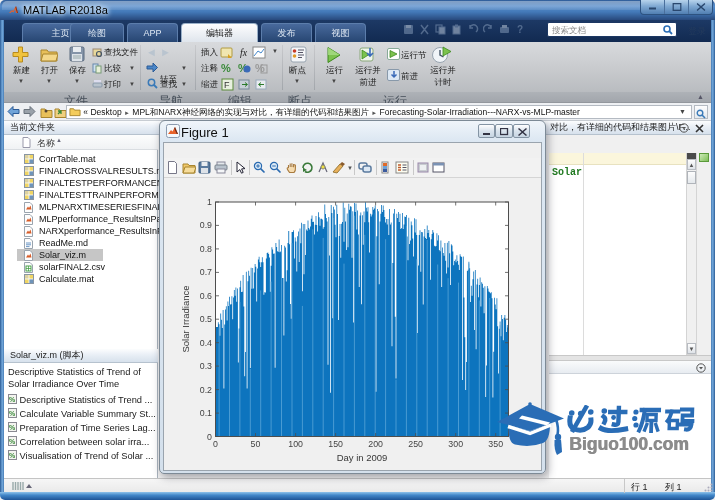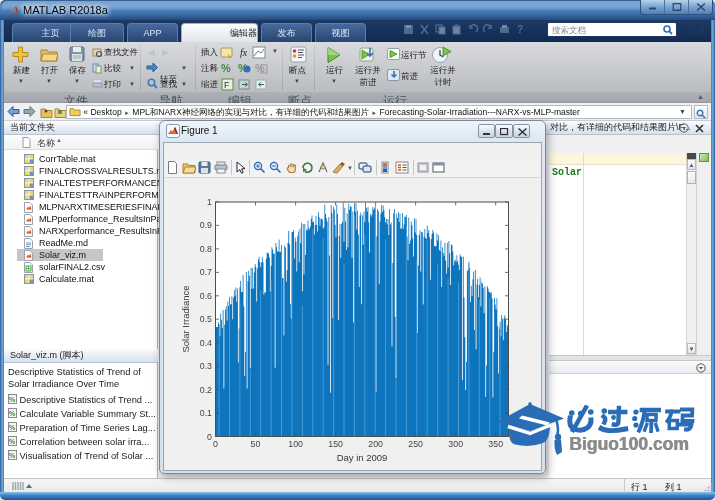--- a/index.html
+++ b/index.html
@@ -11,21 +11,21 @@
 #bborder{left:0;top:492px;width:715px;height:8px;background:linear-gradient(180deg,#8ec2ea 0%,#4186c8 40%,#1e5496 100%);border-radius:0 0 5px 5px;}
 #mlogo{left:8px;top:5px;}
 #wtitle{left:23px;top:4px;font-size:11px;color:#000;text-shadow:0 0 4px #dcecfa,0 0 5px #dcecfa,0 0 6px #cfe3f5;}
 #winbtns{left:640px;top:0px;width:73px;height:15px;background:linear-gradient(180deg,#b7d3ec,#7fa8d2 45%,#517fb2);border:1px solid #2d5280;border-top:none;border-radius:0 0 4px 4px;display:flex;}
 #winbtns div{flex:1;border-right:1px solid #4a6f9c;position:relative;}
 #winbtns div:last-child{border-right:none;}
 #winbtns svg{position:absolute;left:50%;top:50%;transform:translate(-50%,-50%);}
 
 #tabrow{left:4px;top:20px;width:707px;height:22px;background:linear-gradient(180deg,#1d3965,#122a51);}
 .tab{position:absolute;top:23px;height:19px;border-radius:4px 4px 0 0;font-size:9px;color:#dde7f2;text-align:center;line-height:19px;background:linear-gradient(180deg,#48699c,#274672);border:1px solid #5c7dab;border-bottom:none;}
-.tab.act{background:linear-gradient(180deg,#fdfdfe,#dfe5ec);color:#1a1a1a;border-color:#9ab0c8;text-align:right;}
+.tab.act{background:linear-gradient(180deg,#fdfdfe,#dfe5ec);color:#1a1a1a;border-color:#9ab0c8;}
 .qi{position:absolute;top:24px;width:13px;height:12px;opacity:.5;}
 #sbox{left:547px;top:22px;width:130px;height:15px;background:#fff;border:1px solid #1c3762;border-radius:2px;font-size:8.5px;color:#8a8a8a;line-height:14px;padding-left:4px;}
 #login{left:688px;top:25px;font-size:9px;color:#233a5c;}
 
 #ribbon{left:4px;top:42px;width:707px;height:50px;background:linear-gradient(180deg,#d8dadd 0%,#c8cacd 55%,#b9bcc0 100%);}
 #secstrip{left:4px;top:92px;width:707px;height:11px;background:linear-gradient(180deg,#aeb2b7,#a2a6ac);border-bottom:1px solid #93979d;}
 .seclab{position:absolute;top:93px;font-size:12px;color:#454e59;}
 .rsep{position:absolute;top:45px;width:1px;height:45px;background:linear-gradient(180deg,#c8c9cc,#a2a6ab);}
 .rlab{position:absolute;font-size:8.5px;color:#222;}
 .rlabw{position:absolute;font-size:8.5px;color:#222;text-align:center;}
@@ -53,21 +53,21 @@
 #vline{left:583px;top:153px;width:1px;height:202px;background:#dcdcdc;}
 #timetx{left:552px;top:167px;font-family:"Liberation Mono",monospace;font-size:10px;font-weight:bold;color:#217a21;}
 #vscroll{left:686px;top:153px;width:11px;height:202px;background:#f0f0f0;border:1px solid #d4d4d4;}
 #splitband{left:549px;top:355px;width:162px;height:6px;background:#e4e4e4;border-top:1px solid #c8c8c8;border-bottom:1px solid #c8c8c8;}
 #subband{left:549px;top:361px;width:162px;height:13px;background:linear-gradient(#fafbfc,#e8ecf1);border-bottom:1px solid #cdd3da;}
 #whitebelow{left:549px;top:374px;width:162px;height:104px;background:#fff;}
 
 #statusbar{left:4px;top:478px;width:707px;height:14px;background:linear-gradient(#f6f6f6,#eaeaea);border-top:1px solid #c4c4c4;font-size:9px;color:#222;}
 
 #figwin{left:159px;top:120px;width:387px;height:354px;background:linear-gradient(180deg,#f0f5fa,#dce7f2 20px,#d4e0ec);border:1px solid #7d8a96;border-radius:6px 6px 5px 5px;box-shadow:2px 3px 9px rgba(60,60,70,.45);}
-#figtitle{position:absolute;left:0;top:0;width:100%;height:21px;font-size:10px;color:#101010;}
+#figtitle{position:absolute;left:0;top:0;width:100%;height:21px;font-size:13px;color:#101010;}
 #figbtns{position:absolute;left:318px;top:3px;width:52px;height:14px;display:flex;}
 #figbtns div{flex:1;background:linear-gradient(#fefefe,#d9e3ed 50%,#c7d5e2);border:1px solid #8494a4;border-radius:2px;margin-right:0px;position:relative;}
 #figinner{position:absolute;left:3px;top:21px;width:379px;height:329px;background:#f0f0f0;border:1px solid #9aa4ae;}
 #figmenu{position:absolute;left:0;top:0;width:100%;height:15px;background:#f4f4f4;border-bottom:1px solid #d9d9d9;font-size:8.6px;color:#111;}
 #figtools{position:absolute;left:0;top:15px;width:100%;height:20px;background:#f2f2f2;border-bottom:1px solid #d5d5d5;}
 .fsep{position:absolute;top:2px;width:1px;height:15px;background:#c8c8c8;}
 
 #wmcap{left:488px;top:398px;}
 #wmtext{left:567px;top:405px;}
 #wmurl{left:569px;top:434px;font-size:17.5px;font-weight:bold;color:#8b8b8b;letter-spacing:0px;text-shadow:0.7px 0 0 #8b8b8b;}
@@ -94,21 +94,21 @@
         <rect x="0.5" y="0.5" width="8" height="7" fill="none" stroke="#29476e" stroke-width="1.6"></rect>
       </svg>
     </div>
  <div>
       <svg width="9" height="8" viewBox="0 0 9 8">
         <path d="M1,0 L4.5,3 L8,0 L9,1 L5.5,4 L9,7 L8,8 L4.5,5 L1,8 L0,7 L3.5,4 L0,1Z" fill="#29476e"></path>
       </svg>
     </div>
 </div>
 <div class="abs" id="tabrow"></div>
-<div class="tab" style="left:12px;width:77px;">主页</div>
+<div class="tab" style="left:22px;width:77px;">主页</div>
 <div class="tab" style="left:70px;width:54px;">绘图</div>
 <div class="tab" style="left:127px;width:51px;">APP</div>
 <div class="tab act" style="left:181px;width:77px;">编辑器</div>
 <div class="tab" style="left:261px;width:51px;">发布</div>
 <div class="tab" style="left:315px;width:51px;">视图</div>
 <svg class="qi" style="left:403px" width="11" height="11">
     <rect x="1" y="1" width="9" height="9" rx="1" fill="#8aa0bd"></rect>
     <rect x="3" y="1" width="5" height="3" fill="#d8e2ec"></rect>
   </svg>
 <svg class="qi" style="left:419px" width="11" height="11">

